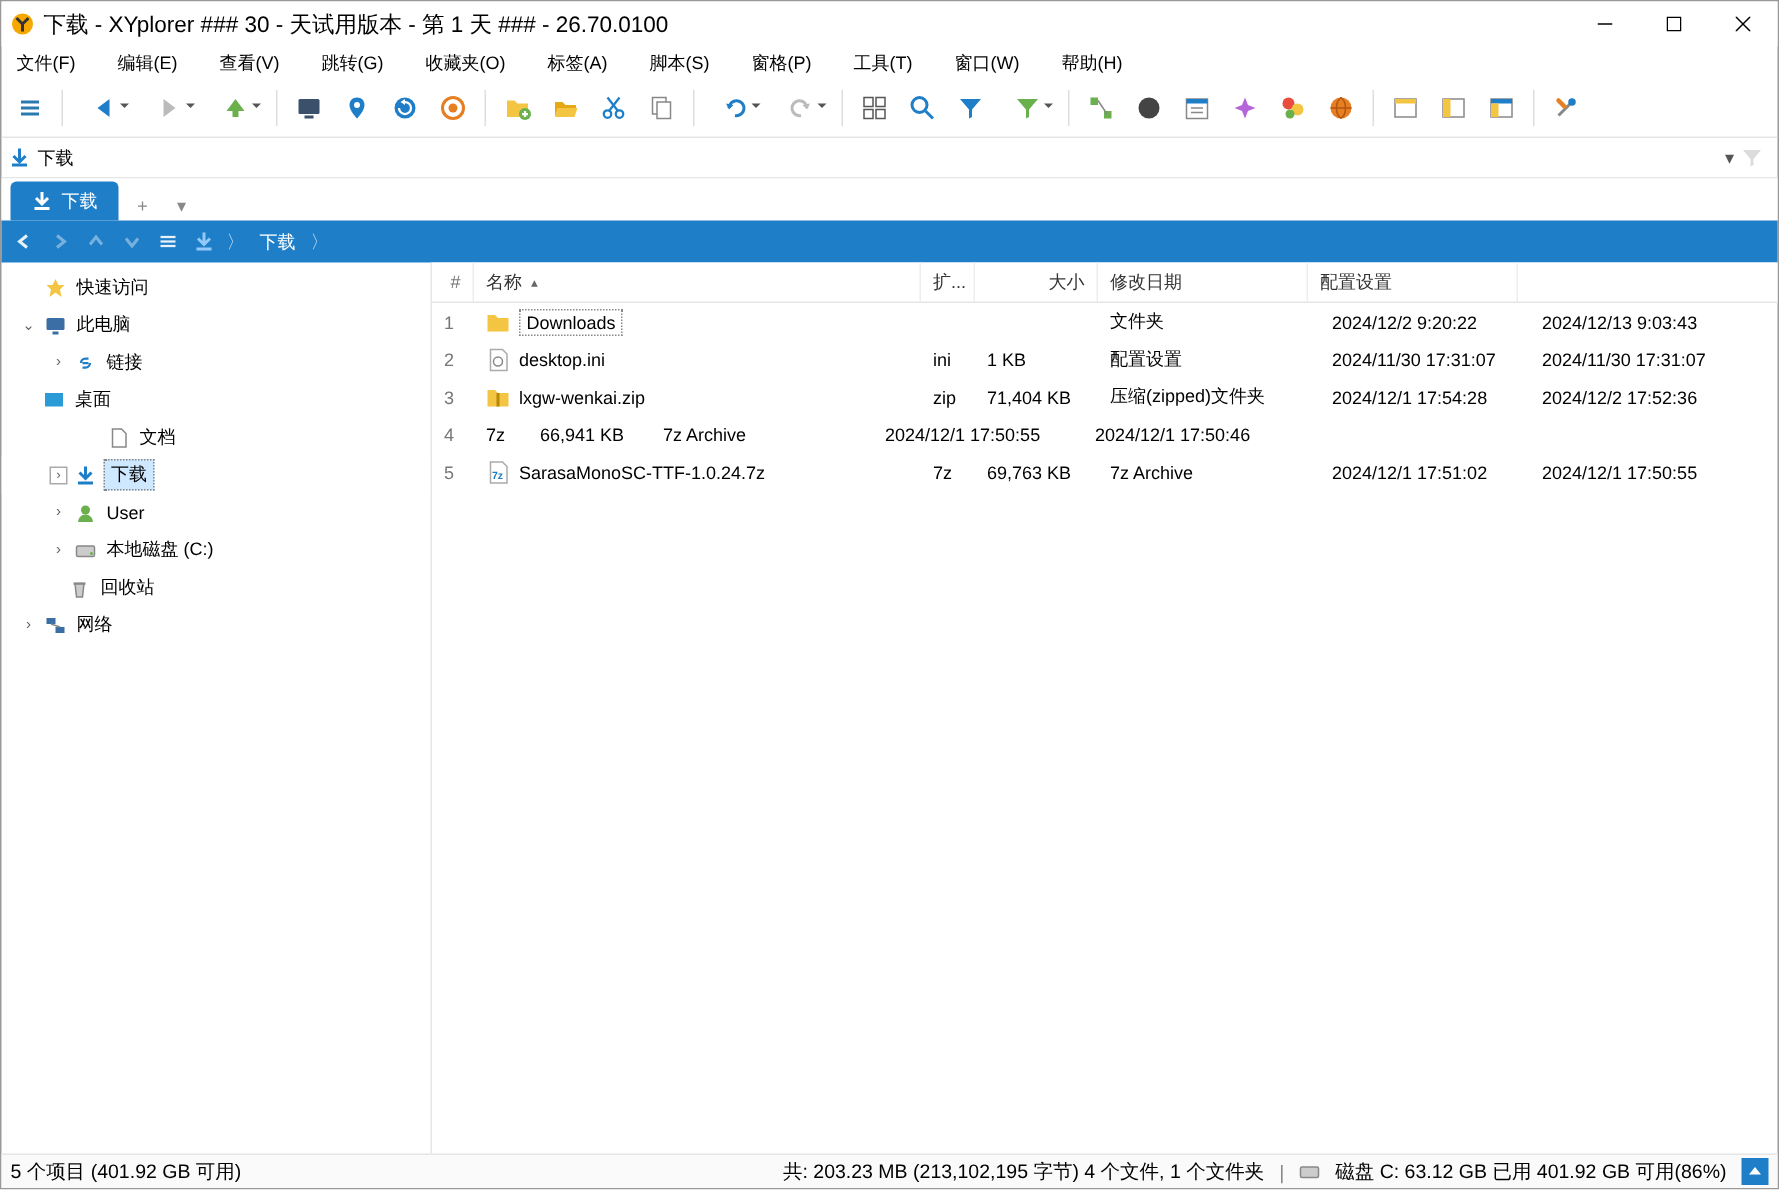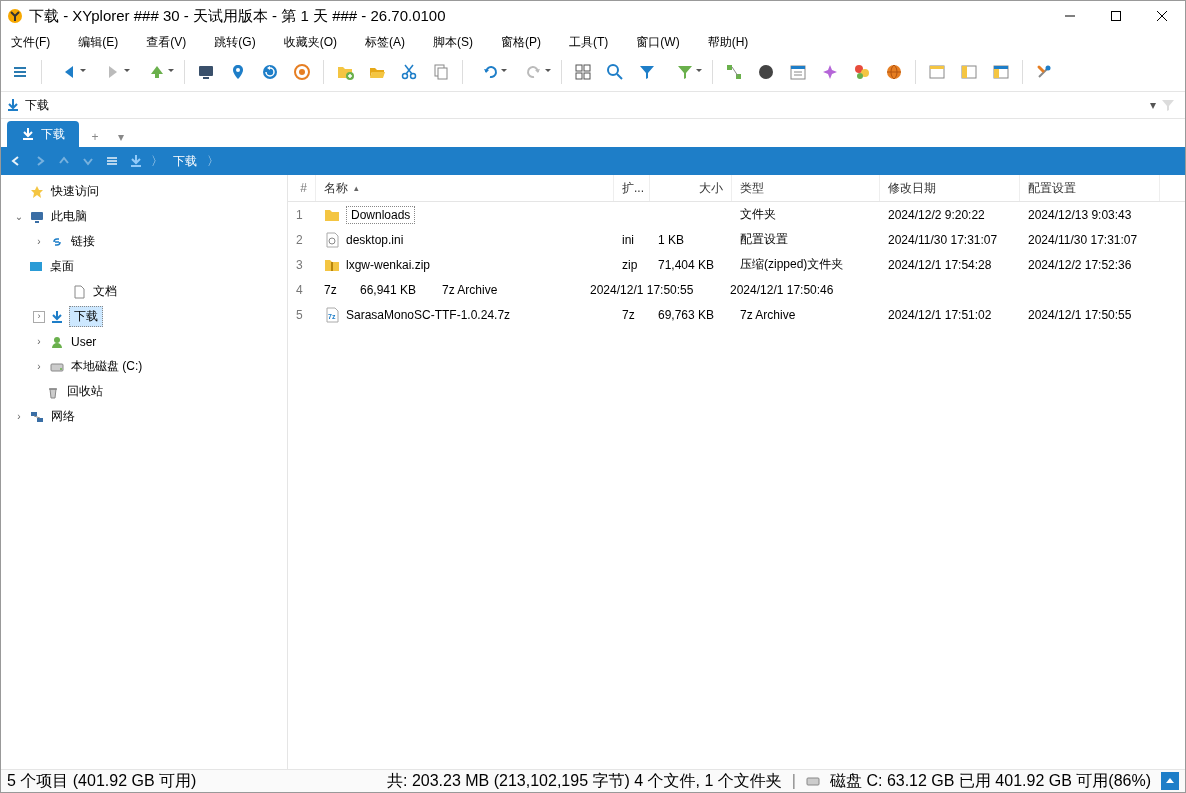--- a/index.html
+++ b/index.html
@@ -47,21 +47,21 @@
 .col.type{width:148px}
 .col.mod{width:140px}
 .col.cre{width:140px}
 .sorticon{margin-left:6px;font-size:9px;color:#666}
 .rows{flex:1;overflow:auto}
 .lrow{height:25px;display:flex;align-items:center;font-size:12px}
 .lrow .col{padding:0 8px;box-sizing:border-box;overflow:hidden;white-space:nowrap}
 .lrow .name{display:flex;align-items:center;gap:6px}
 .lrow .ficon{width:16px;height:16px;display:inline-flex;align-items:center;justify-content:center}
 .lrow.selected .namebox{border:1px dotted #888;padding:1px 4px}
-.status{height:22px;border-top:1px solid #e5e5e5;display:flex;align-items:center;padding:0 6px;font-size:16px;gap:10px;background:#fafafa}
+.status{height:22px;border-top:1px solid #e5e5e5;display:flex;align-items:center;padding:0 6px;font-size:13px;gap:10px;background:#fafafa}
 .status .seg{white-space:nowrap}
 .status .spacer{flex:1}
 .status .upbtn{width:18px;height:18px;background:#1e7ec8;display:flex;align-items:center;justify-content:center;color:#fff}
 svg{display:block}
 </style>
 </head>
 <body>
 
 <div class="window">
 
@@ -462,21 +462,20 @@
 
     <div class="list">
       <div class="lhdr">
         <div class="col num">#</div>
         <div class="col name">
             <span>名称</span>
             <span class="sorticon">▴</span>
           </div>
         <div class="col ext">扩...</div>
         <div class="col size">大小</div>
-        <div class="col type">类型</div>
         <div class="col mod">修改日期</div>
         <div class="col cre">配置设置</div>
       </div>
       <div class="rows" id="rows">
           <div class="lrow selected">
             <div class="col num">1</div>
             <div class="col name">
               <span class="ficon">
                 <svg width="16" height="16">
                   <path d="M1 3 L6 3 L8 5 L15 5 L15 14 L1 14 Z" fill="#f4c542"></path>

